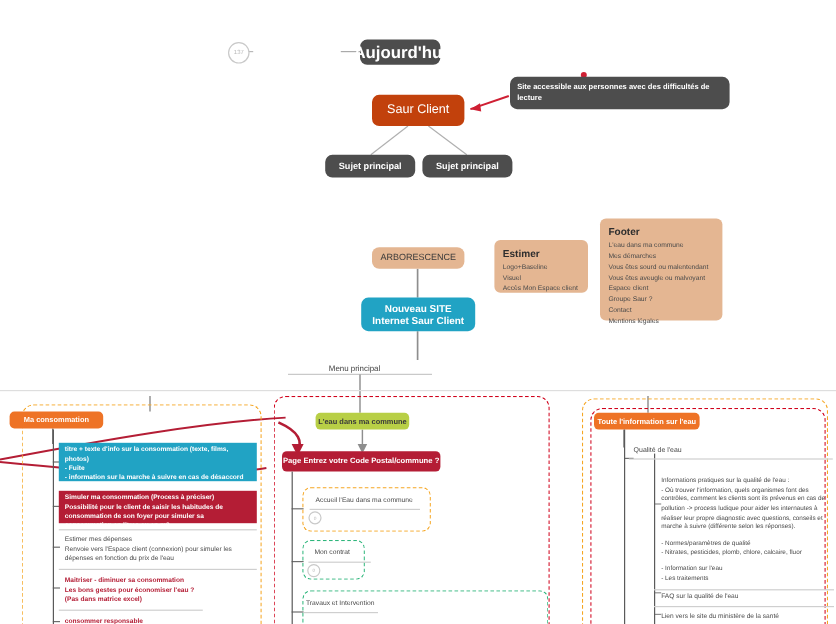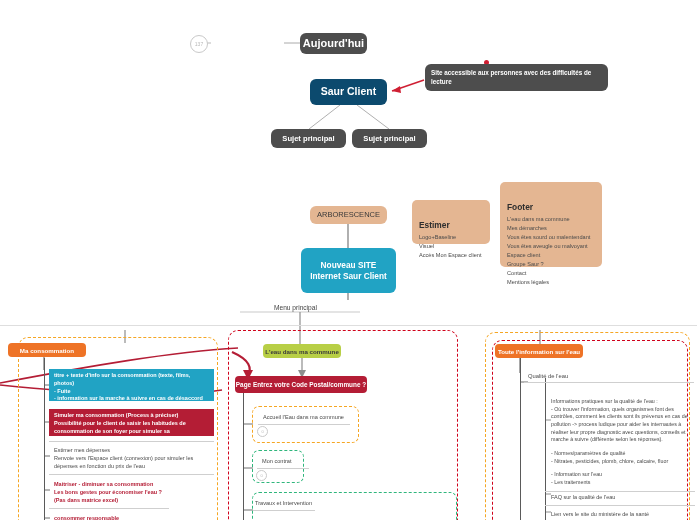--- a/index.html
+++ b/index.html
@@ -32,44 +32,44 @@
     align-items: center;
     justify-content: center;
     text-align: center;
     line-height: 1.25;
     white-space: pre-line;
   }
 
   
   .n-cyan   { background:#21a3c4; color:#ffffff; font-weight:bold; }
   .n-dark   { background:#4d4d4d; color:#ffffff; font-weight:bold; }
-  .n-red    { background:#0c4a6e; color:#ffffff; font-weight:bold; }
+  .n-red    { background:#c2410c; color:#ffffff; font-weight:normal; }
   .n-orange { background:#ee7326; color:#ffffff; font-weight:bold; }
   .n-olive  { background:#b8cf46; color:#3a3a3a; font-weight:bold; }
 
   
   #page-accueil     { left:210px; top:33px;  width:74px;  height:21px; font-size:8.5px; }
-  #aujourdhui       { left:300px; top:33px;  width:67px;  height:21px; font-size:11px; }
+  #aujourdhui       { left:300px; top:33px;  width:67px;  height:21px; font-size:14px; }
   #saur-client      { left:310px; top:79px;  width:77px;  height:26px; font-size:10.5px; }
   #callout-access   { left:425px; top:64px;  width:183px; height:27px;
                       background:#4d4d4d; color:#ffffff; font-size:6.3px;
                       font-weight:bold; text-align:left; justify-content:flex-start;
                       padding:4px 6px; line-height:1.3; }
   #sujet-1          { left:271px; top:129px; width:75px;  height:19px; font-size:7.6px; }
   #sujet-2          { left:352px; top:129px; width:75px;  height:19px; font-size:7.6px; }
 
   #arborescence     { left:310px; top:206px; width:77px;  height:18px; font-size:7.5px;
                       background:#e4b692; color:#3a3a3a; font-weight:normal; }
-  #nouveau-site     { left:301px; top:248px; width:95px;  height:45px; font-size:8.3px; }
+  #nouveau-site     { left:301px; top:248px; width:95px;  height:28px; font-size:8.3px; }
 
   .info-card {
     position:absolute; box-sizing:border-box;
     background:#e4b692; border-radius:5px;
     color:#3a3a3a; text-align:left;
-    padding:20px 7px;
+    padding:6px 7px;
   }
   .info-card .ic-title { font-weight:bold; font-size:8.4px; margin-bottom:3px; color:#2e2e2e; }
   .info-card .ic-line  { font-size:5.6px; line-height:1.62; color:#4a4a4a; }
   #card-header { left:412px; top:200px; width:78px; height:44px; }
   #card-footer { left:500px; top:182px; width:102px; height:85px; }
 
   .circle-marker {
     position:absolute;
     width:16px; height:16px;
     border-radius:50%;

